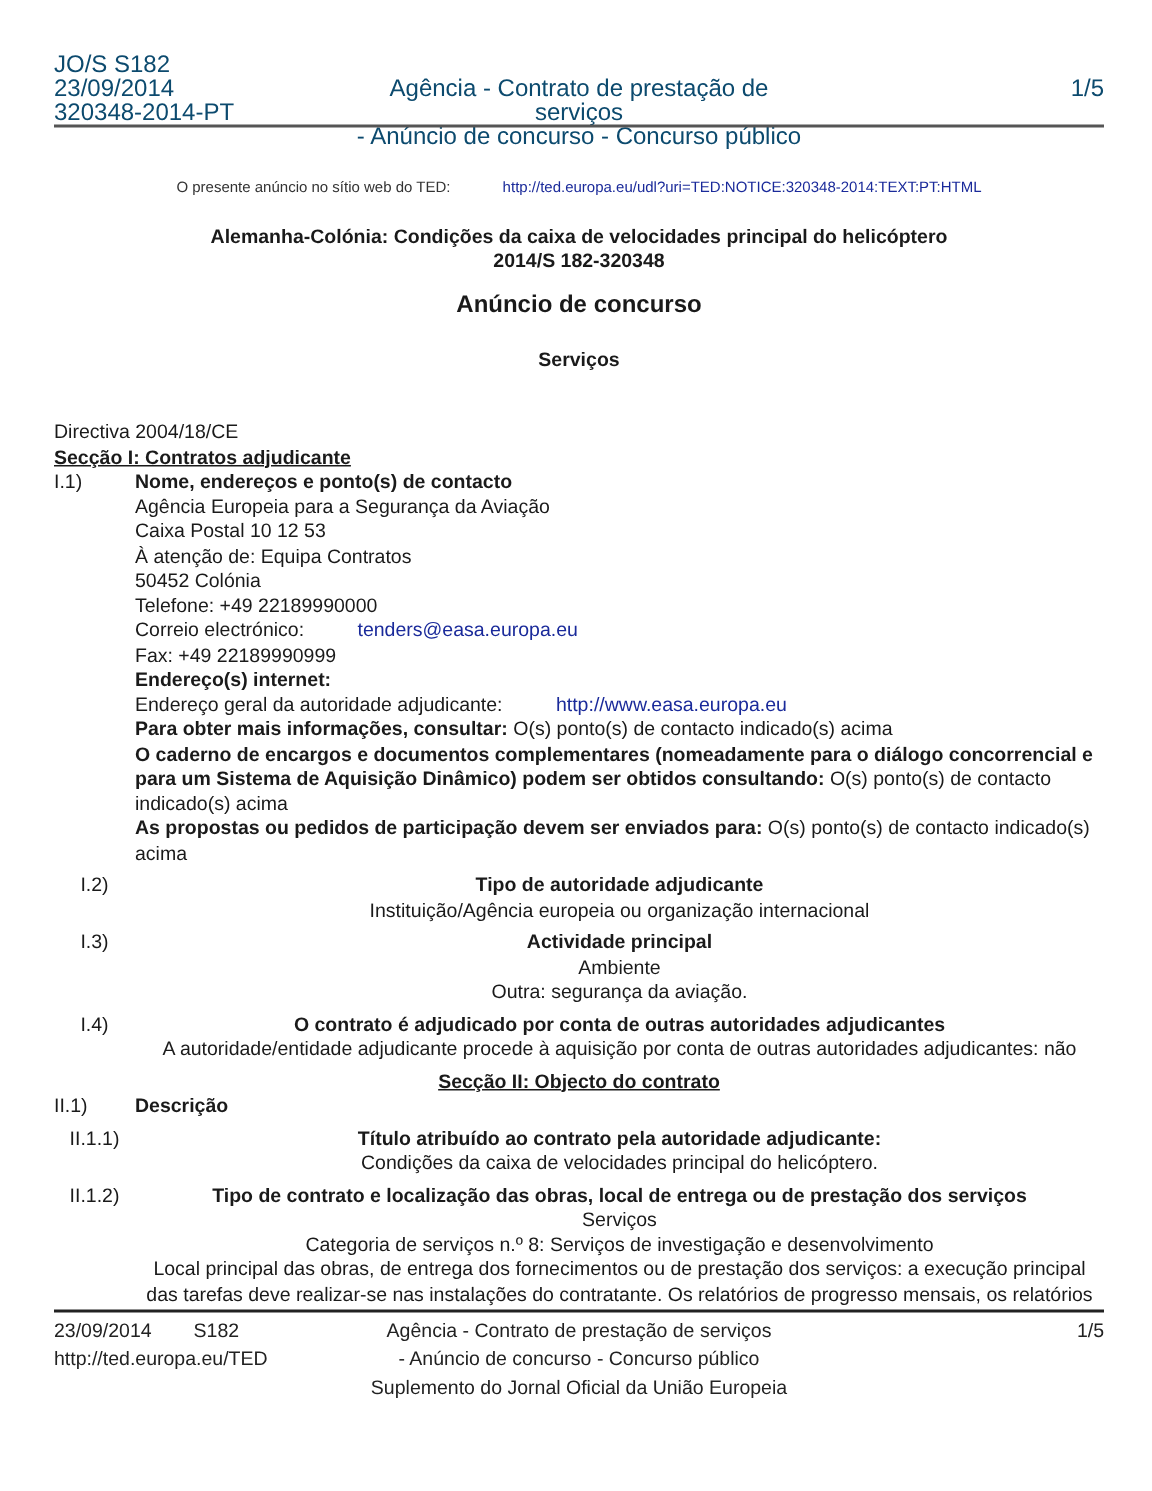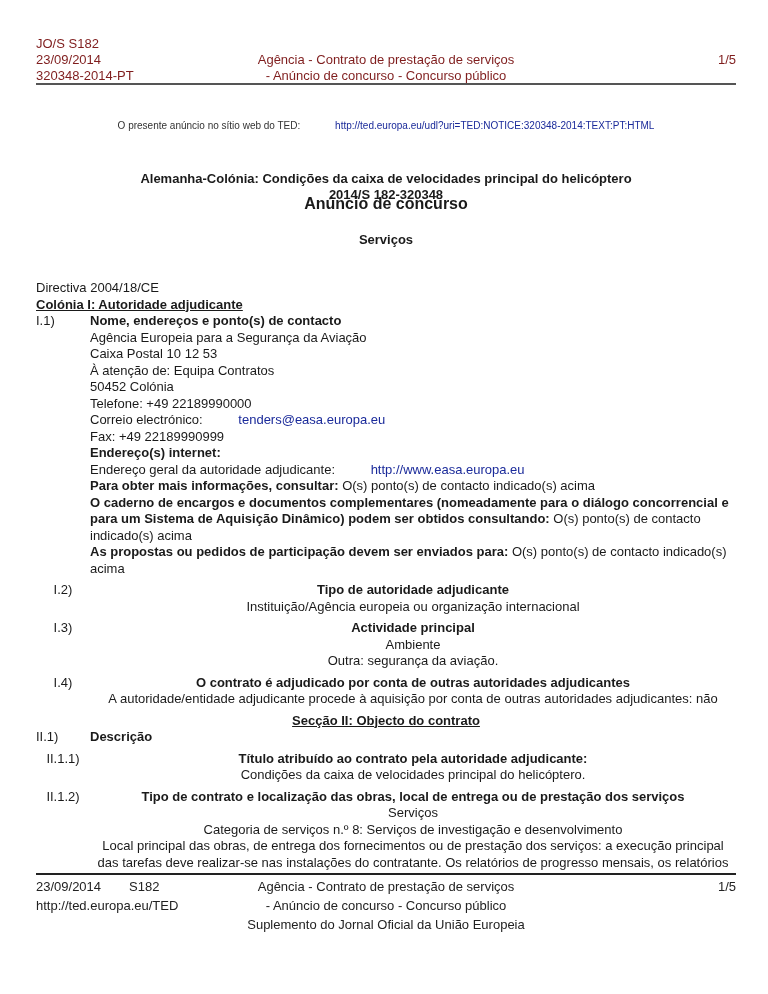--- a/index.html
+++ b/index.html
@@ -4,30 +4,30 @@
 <style>
   html, body { margin: 0; padding: 0; background: #ffffff; }
   body {
     width: 768px; height: 994px; position: relative; overflow: hidden;
     font-family: "Liberation Sans", sans-serif; color: #1a1a1a;
     font-size: 13px;
   }
   .page { position: absolute; left: 36px; top: 0; width: 700px; }
 
   
-  .hdr { position: absolute; top: 36px; left: 0; width: 700px; height: 48px; line-height: 16px; font-size: 13px; color: #7f1d1d; }
+  .hdr { position: absolute; top: 36px; left: 0; width: 700px; height: 48px; line-height: 16px; font-size: 16px; color: #0c4a6e; }
   .hdr .left { position: absolute; left: 0; top: 0; }
   .hdr .center { position: absolute; left: 200px; width: 300px; top: 16px; text-align: center; }
   .hdr .right { position: absolute; right: 0; top: 16px; }
   .hdr-rule { position: absolute; top: 83px; left: 0; width: 700px; height: 2px; background: #555; }
 
   .ted-line { position: absolute; top: 120px; left: 0; width: 700px; text-align: center; font-size: 10px; color: #333; }
   a, .link { color: #1a2a9a; text-decoration: none; margin-left: 32px; }
 
-  .title-block { position: absolute; top: 150px; left: 0; width: 700px; text-align: center; font-weight: bold; font-size: 13px; line-height: 16px; margin-top: 21px; }
+  .title-block { position: absolute; top: 150px; left: 0; width: 700px; text-align: center; font-weight: bold; font-size: 13px; line-height: 16px; }
   .notice-type { position: absolute; top: 195px; left: 0; width: 700px; text-align: center; font-weight: bold; font-size: 16px; }
   .services-type { position: absolute; top: 232px; left: 0; width: 700px; text-align: center; font-weight: bold; font-size: 13px; }
 
   .body-content { position: absolute; top: 280px; left: 0; width: 700px; line-height: 16.5px; font-size: 13px; }
   .section-h { font-weight: bold; text-decoration: underline; }
   .row { display: flex; }
   .row .num { width: 54px; flex: none; }
   .row .txt { flex: 1; }
   .b { font-weight: bold; }
   .gap { margin-top: 5px; text-align: center; }
@@ -65,21 +65,21 @@
 
   <div class="title-block">
     <div>Alemanha-Colónia: Condições da caixa de velocidades principal do helicóptero</div>
     <div>2014/S 182-320348</div>
   </div>
   <div class="notice-type">Anúncio de concurso</div>
   <div class="services-type">Serviços</div>
 
   <div class="body-content">
     <div>Directiva 2004/18/CE</div>
-    <div class="section-h">Colónia I: Autoridade adjudicante</div>
+    <div class="section-h">Secção I: Contratos adjudicante</div>
 
     <div class="row">
       <div class="num">I.1)</div>
       <div class="txt">
         <div class="b">Nome, endereços e ponto(s) de contacto</div>
         <div>Agência Europeia para a Segurança da Aviação</div>
         <div>Caixa Postal 10 12 53</div>
         <div>À atenção de: Equipa Contratos</div>
         <div>50452 Colónia</div>
         <div>Telefone:  +49 22189990000</div>

